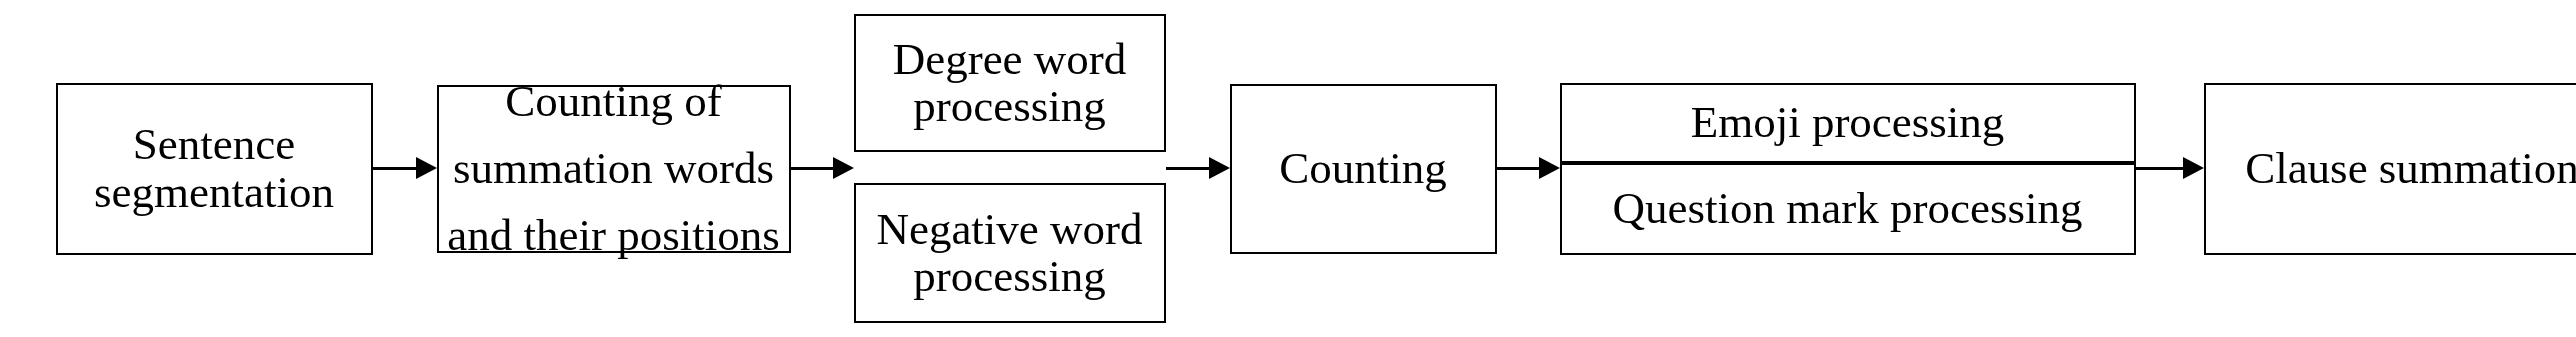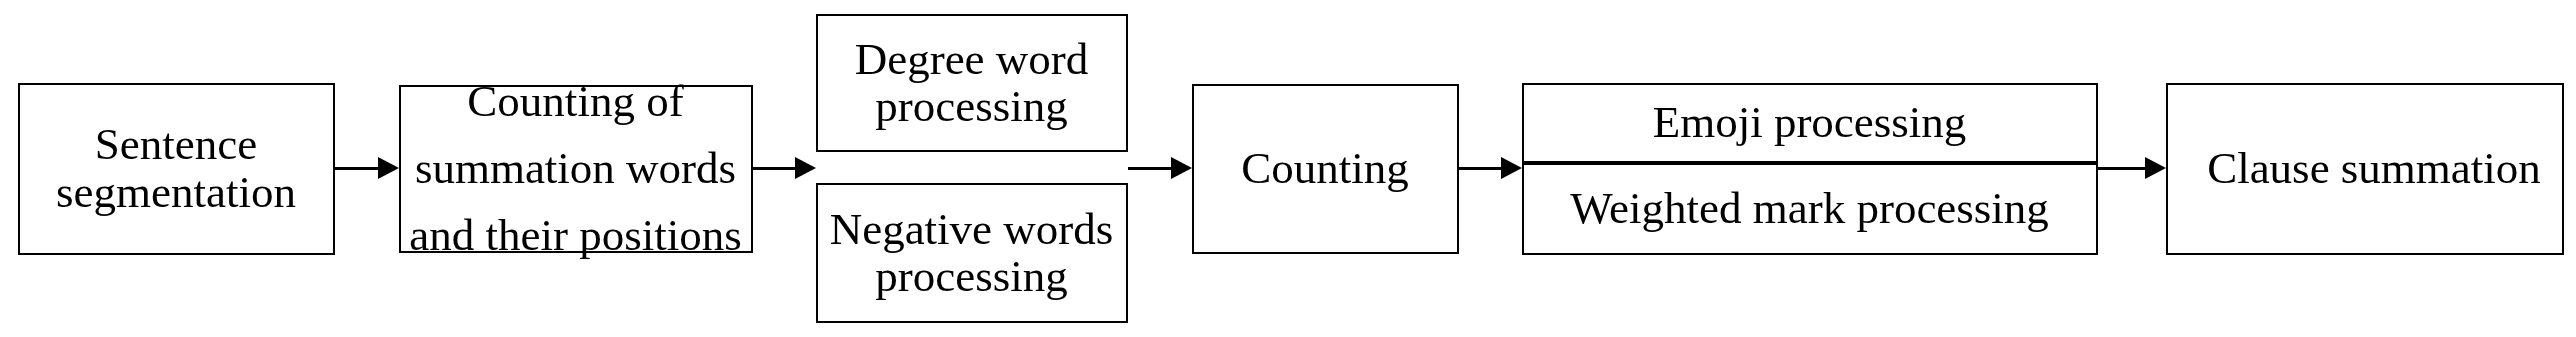--- a/index.html
+++ b/index.html
@@ -32,21 +32,21 @@
     text-align: center;
     color: #000000;
     font-size: 45px;
     line-height: 1.05;
     flex-shrink: 0;
     background: #ffffff;
   }
   .ln { display: block; white-space: nowrap; }
 
   
-  .b-sentence   { width: 317px; height: 172px; }
+  .b-sentence   { width: 317px; height: 172px; margin-left: 38px; }
   .b-counting   { width: 354px; height: 168px; gap: 20px; }
   .col          { display: flex; flex-direction: column; justify-content: flex-start; flex-shrink: 0; }
   .col-words    { width: 312px; }
   .col-words .box { width: 100%; }
   .b-degree     { height: 138px; margin-bottom: 31.5px; }
   .b-negative   { height: 140px; }
   .b-weighted   { width: 267px; height: 170px; }
   .col-punct    { width: 576px; }
   .col-punct .box { width: 100%; }
   .b-emoji      { height: 80px; }
@@ -104,21 +104,21 @@
     <span class="shaft"></span>
     <span class="head"></span>
   </div>
 
   <div class="col col-words">
     <div class="box b-degree">
       <span class="ln">Degree word</span>
       <span class="ln">processing</span>
     </div>
     <div class="box b-negative">
-      <span class="ln">Negative words</span>
+      <span class="ln">Negative word</span>
       <span class="ln">processing</span>
     </div>
   </div>
 
   <div class="arrow a3">
     <span class="shaft"></span>
     <span class="head"></span>
   </div>
 
   <div class="box b-weighted">
@@ -128,21 +128,21 @@
   <div class="arrow a4">
     <span class="shaft"></span>
     <span class="head"></span>
   </div>
 
   <div class="col col-punct">
     <div class="box b-emoji">
       <span class="ln">Emoji processing</span>
     </div>
     <div class="box b-question">
-      <span class="ln">Weighted mark processing</span>
+      <span class="ln">Question mark processing</span>
     </div>
   </div>
 
   <div class="arrow a5">
     <span class="shaft"></span>
     <span class="head"></span>
   </div>
 
   <div class="box b-clause">
     <span class="ln">Clause summation</span>

